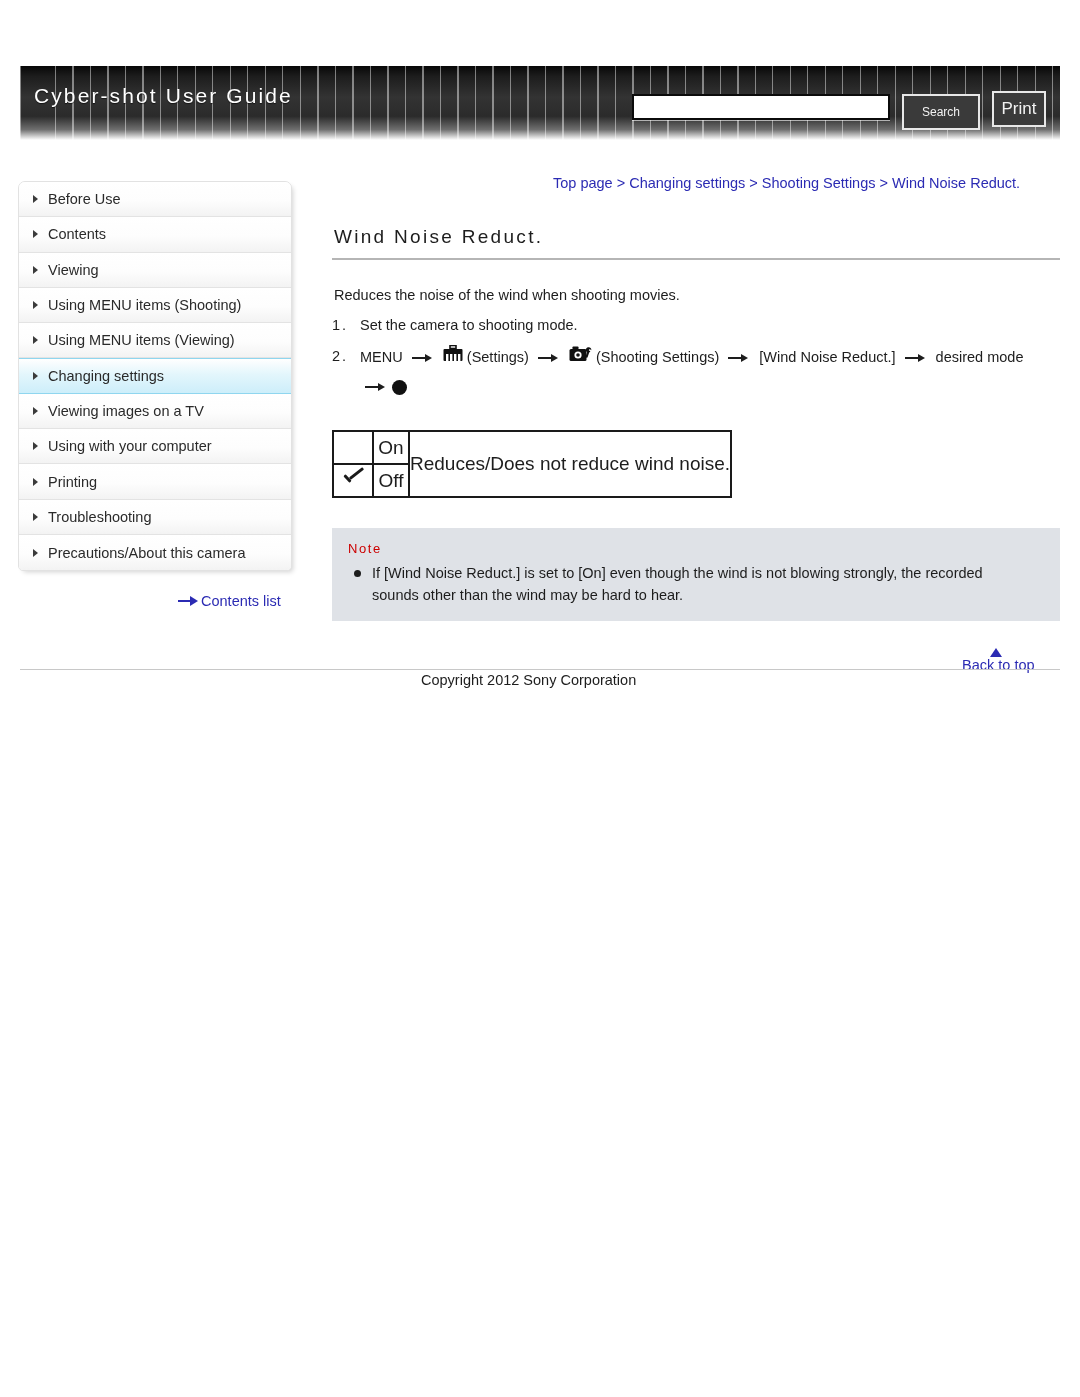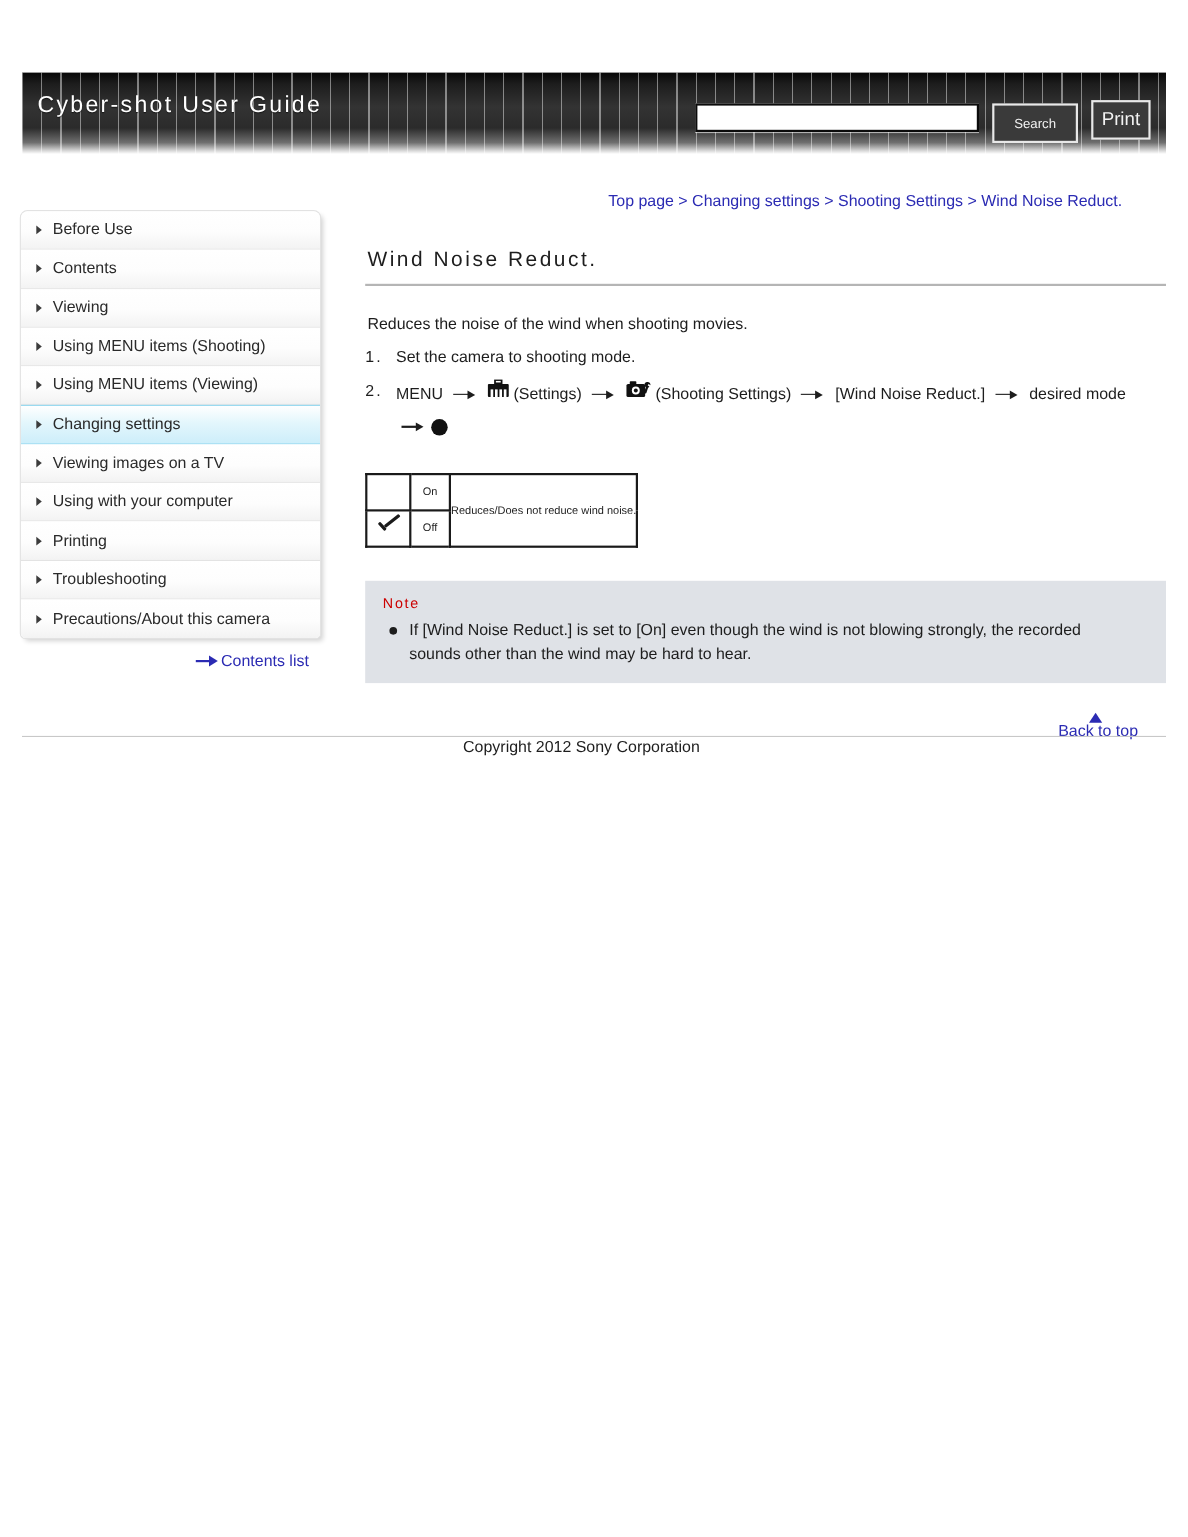--- a/index.html
+++ b/index.html
@@ -107,21 +107,21 @@
   .breadcrumb a {
     color: #2b2bb3;
     text-decoration: none;
   }
   .breadcrumb .sep { color: #2b2bb3; }
 
   
   .sidebar {
     position: absolute;
     left: 18px;
-    top: 191px;
+    top: 181px;
     width: 272px;
     background: #ffffff;
     border-radius: 7px 7px 5px 5px;
     border: 1px solid #e2e2e2;
     box-shadow: 3px 3px 5px -2px rgba(0,0,0,0.18);
     overflow: hidden;
   }
   .nav-item {
     position: relative;
     height: 35.3px;
@@ -277,21 +277,21 @@
     position: relative;
     top: -1px;
   }
 
   
   .opt-table {
     position: absolute;
     left: 332px;
     top: 430px;
     border-collapse: collapse;
-    font-size: 10px;
+    font-size: 19px;
     color: #1d1d1d;
   }
   .opt-table td {
     border: 2px solid #1a1a1a;
     padding: 0;
     height: 31px;
     text-align: center;
     vertical-align: middle;
   }
   .td-check { width: 38px; }

